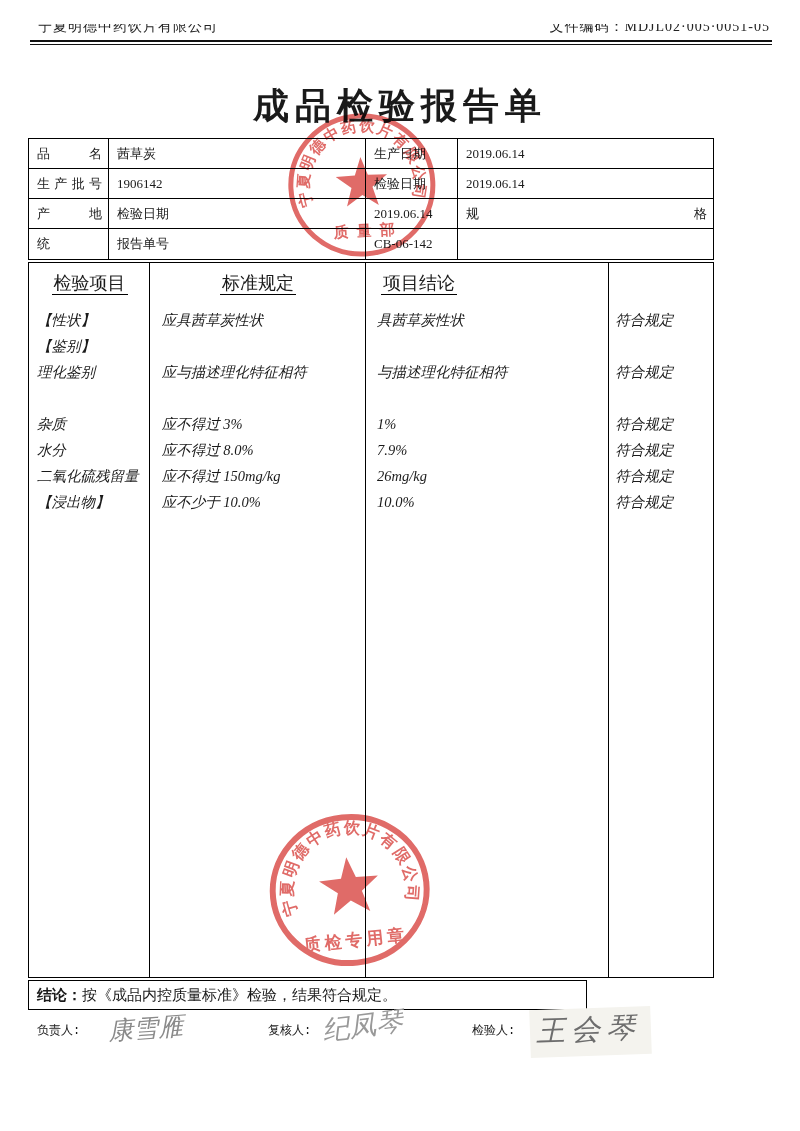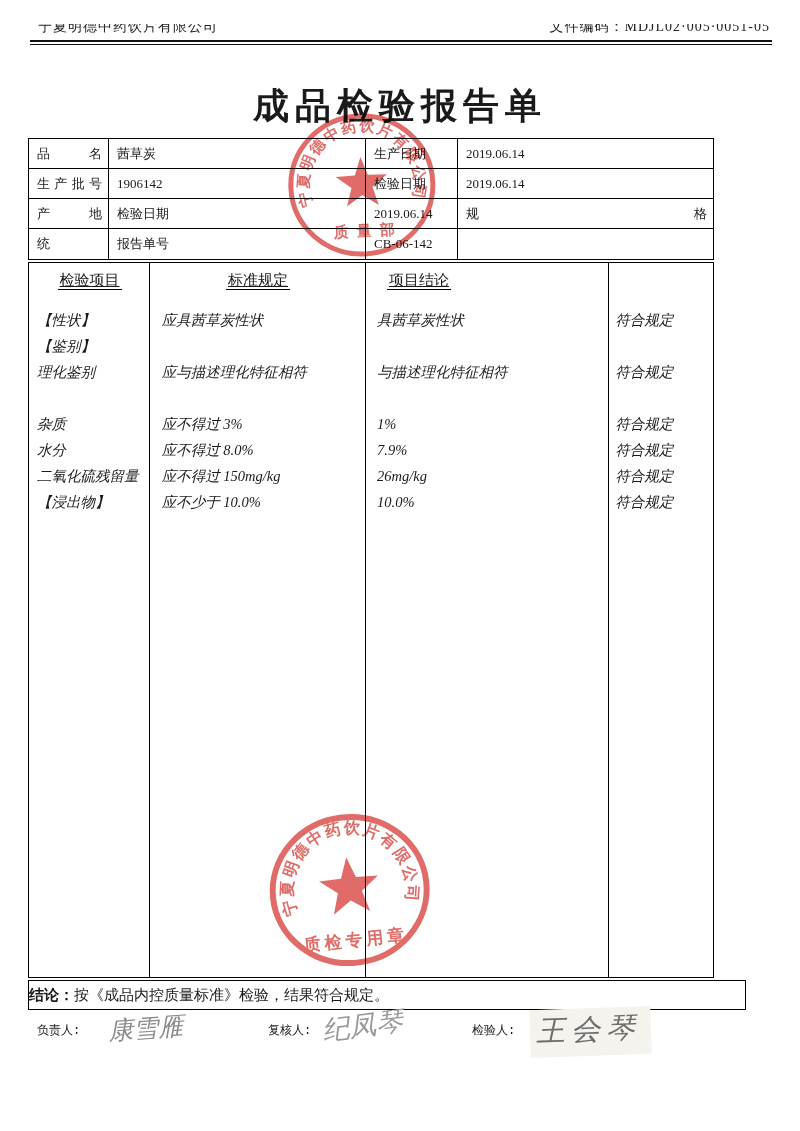--- a/index.html
+++ b/index.html
@@ -25,33 +25,33 @@
   .info > div:nth-child(4n){border-right:none;}
   .info > div:nth-child(n+13){border-bottom:none;}
   .jlab{text-align:justify;text-align-last:justify;}
 
   
   .insp{position:absolute;left:28px;top:262px;width:686px;height:716px;
         border:1px solid #000;box-sizing:border-box;font-size:14.5px;}
   .vline{position:absolute;top:0;bottom:0;width:1px;background:#000;}
   .ihead{position:absolute;top:8px;left:0;width:100%;display:flex;}
   .ihead > div{text-align:center;}
-  .ihead span{border-bottom:1px solid #000;padding:0 2px 1px 2px;font-size:15px;text-decoration:underline;}
+  .ihead span{border-bottom:1px solid #000;padding:0 2px 1px 2px;font-size:18px;}
   .ibody{position:absolute;top:44px;left:0;width:100%;font-style:italic;}
   .irow{display:flex;height:26px;line-height:26px;}
   .c1{width:121px;padding-left:8px;box-sizing:border-box;}
   .c2{width:216px;padding-left:12px;box-sizing:border-box;}
   .c3{width:243px;padding-left:12px;box-sizing:border-box;}
   .c4{width:106px;padding-left:8px;box-sizing:border-box;}
   .irow div{overflow:hidden;white-space:nowrap;}
 
   
-  .concl{position:absolute;left:28px;top:980px;width:718px;height:30px;
+  .concl{position:absolute;left:28px;top:980px;width:559px;height:30px;
          border:1px solid #000;box-sizing:border-box;line-height:28px;
-         padding-left:0;font-size:15px;}
+         padding-left:8px;font-size:15px;}
   .concl .b{font-weight:bold;}
 
   
   .siglabel{position:absolute;top:1022px;font-size:12px;font-family:Liberation Mono, monospace;}
   .sig{position:absolute;color:#8a8a8a;font-style:italic;white-space:nowrap;}
 
   
   .stamp{position:absolute;mix-blend-mode:multiply;opacity:.82;}
   svg text{font-family:"Liberation Serif","DejaVu Serif",serif;}
 </style>

